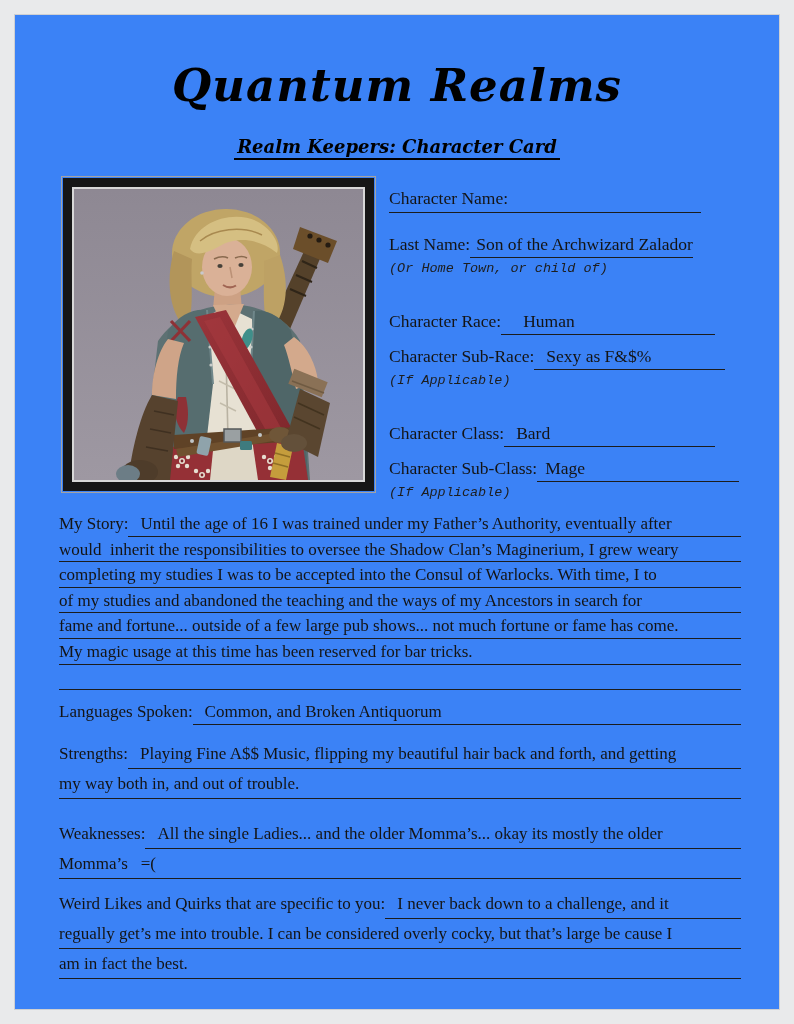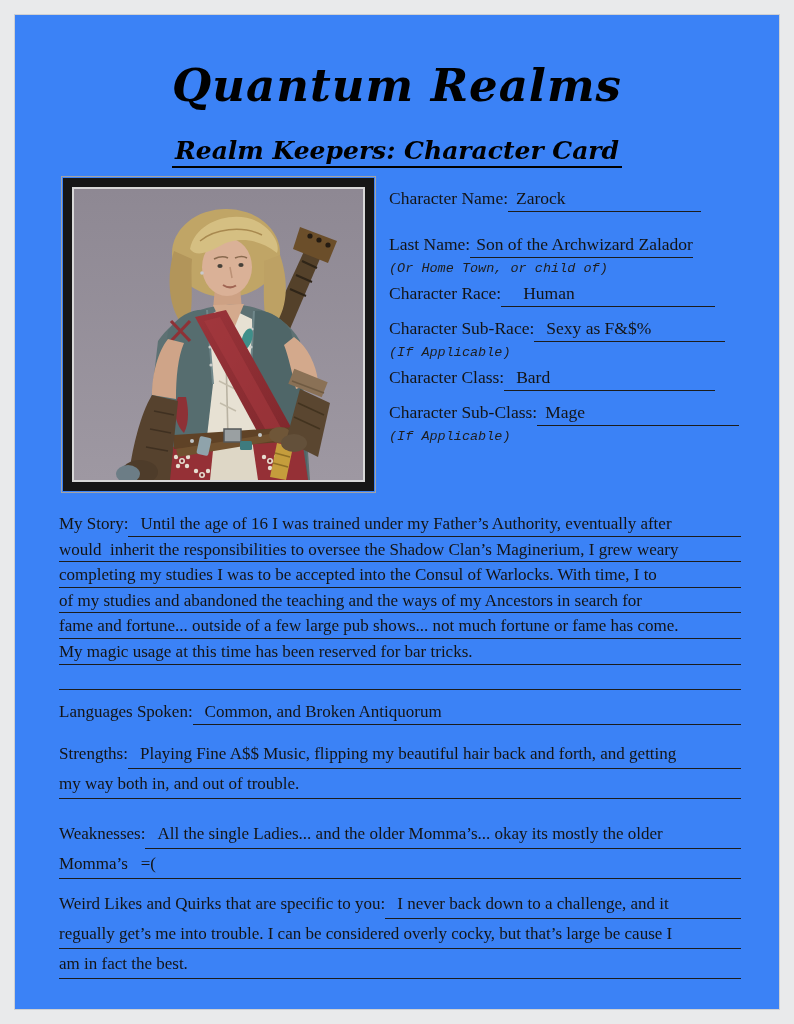--- a/index.html
+++ b/index.html
@@ -16,21 +16,21 @@
   
   .title{
     position:absolute;top:44px;left:0;right:0;text-align:center;
     font-family:"DejaVu Serif",serif;font-style:italic;font-weight:bold;
     font-size:45px;letter-spacing:1px;color:#000;
   }
   .subtitle-wrap{position:absolute;top:121px;left:0;right:0;text-align:center;}
   .subtitle{
     display:inline-block;
     font-family:"DejaVu Serif",serif;font-style:italic;font-weight:bold;
-    font-size:25px;color:#000;
+    font-size:18px;color:#000;
     border-bottom:2.5px solid #000;padding:0 3px 1px 3px;
   }
   
   .portrait{
     position:absolute;left:48px;top:163px;width:311px;height:313px;
     box-sizing:border-box;border:9px solid #161616;
     outline:1px solid #a2a2a4;outline-offset:1px;
     background:#d8d8d8;padding:2px;
   }
   .portrait svg{display:block;width:100%;height:100%;}
@@ -38,21 +38,21 @@
   .fields{position:absolute;left:374px;top:170px;width:352px;font-size:17.5px;}
   .frow{display:flex;height:27px;box-sizing:border-box;}
   .flbl{white-space:pre;line-height:27px;}
   .fval{
     border-bottom:1.4px solid #1c1c1c;line-height:26px;white-space:pre;
     box-sizing:border-box;overflow:hidden;
   }
   .fill{flex:1;}
   .hint{font-style:italic;font-size:13.5px;height:22px;line-height:22px;color:#1d1d1d;font-family:Liberation Mono, monospace;}
   .mt19{margin-top:19px;}.mt17{margin-top:17px;}.mt14{margin-top:8px;}
-  .pr40{padding-right:40px;}.pr26{padding-right:26px;}.pr16{padding-right:16px;margin-top:8px;}.pr2{padding-right:2px;}
+  .pr40{padding-right:40px;flex-direction:column;}.pr26{padding-right:26px;margin-top:28px;}.pr16{padding-right:16px;margin-top:8px;}.pr2{padding-right:2px;}
   .pl8{padding-left:8px;}.pl6{padding-left:6px;}.pl22{padding-left:22px;}.pl12{padding-left:12px;}
   
   .section{position:absolute;left:44px;width:682px;font-size:17px;}
   .pfirst{display:flex;height:25.6px;box-sizing:border-box;}
   .plbl{white-space:pre;line-height:25.6px;}
   .pval{
     flex:1;border-bottom:1.4px solid #1c1c1c;padding-left:12px;
     line-height:25px;white-space:pre;overflow:hidden;box-sizing:border-box;
   }
   .pline{

